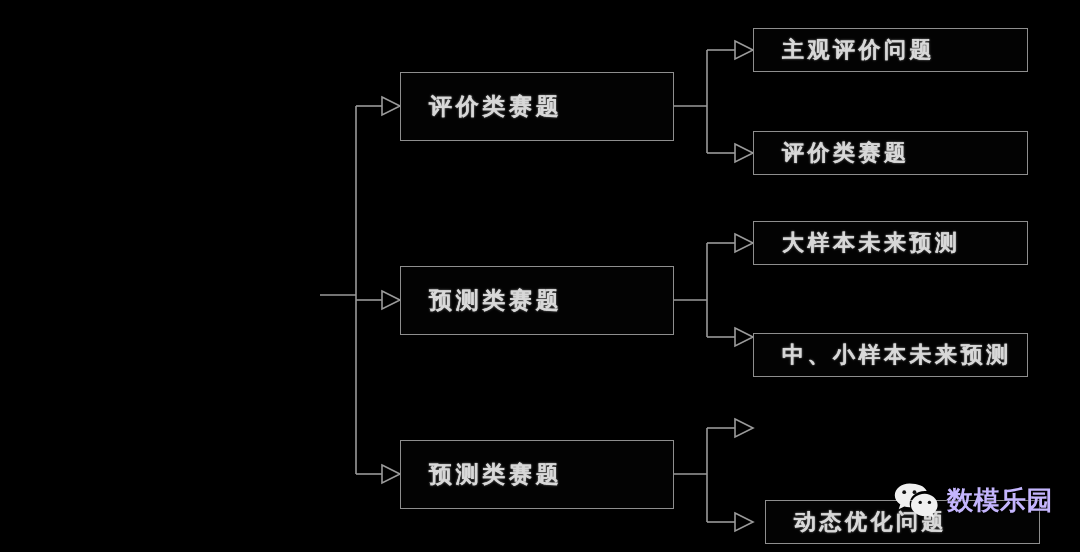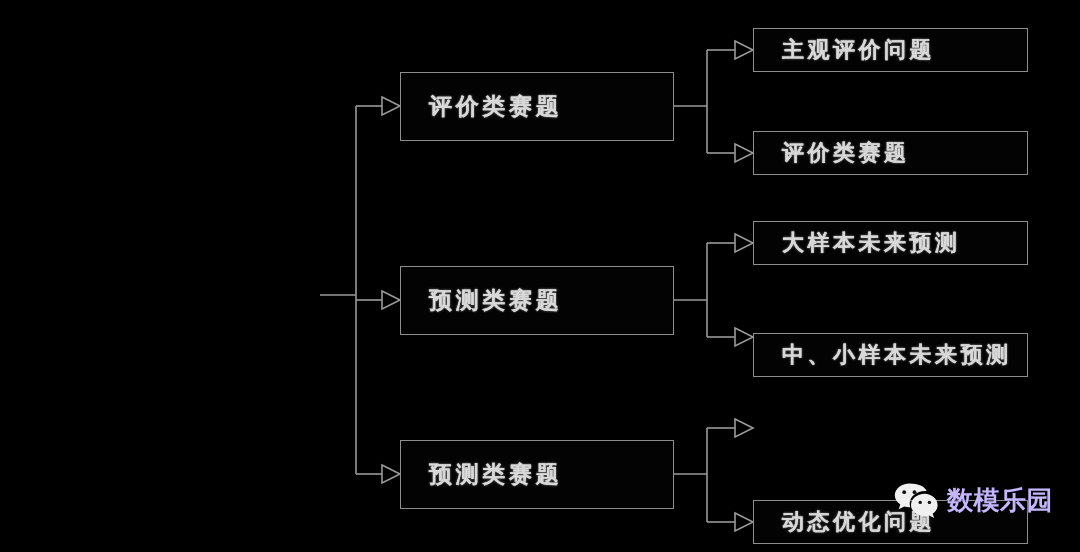--- a/index.html
+++ b/index.html
@@ -67,21 +67,21 @@
   .node.mid.m2 { top: 266px; }
   .node.mid.m3 { top: 440px; }
   .node.mid    .label { font-size: 23px; font-weight: 600; }
 
   .node.leaf   { left: 753px; width: 275px; height: 44px; }
   .node.leaf.l1 { top: 28px; }
   .node.leaf.l2 { top: 131px; }
   .node.leaf.l3 { top: 221px; }
   .node.leaf.l4 { top: 333px; }
   .node.leaf.l5 { top: 406px; }
-  .node.leaf.l6 { top: 500px; }
+  .node.leaf.l6 { top: 500px; margin-left: 12px; }
   .node.leaf   .label { font-size: 22px; font-weight: 600; }
 
   
   #watermark {
     position: absolute;
     left: 893px;
     top: 481px;
     display: flex;
     align-items: center;
     gap: 8px;

